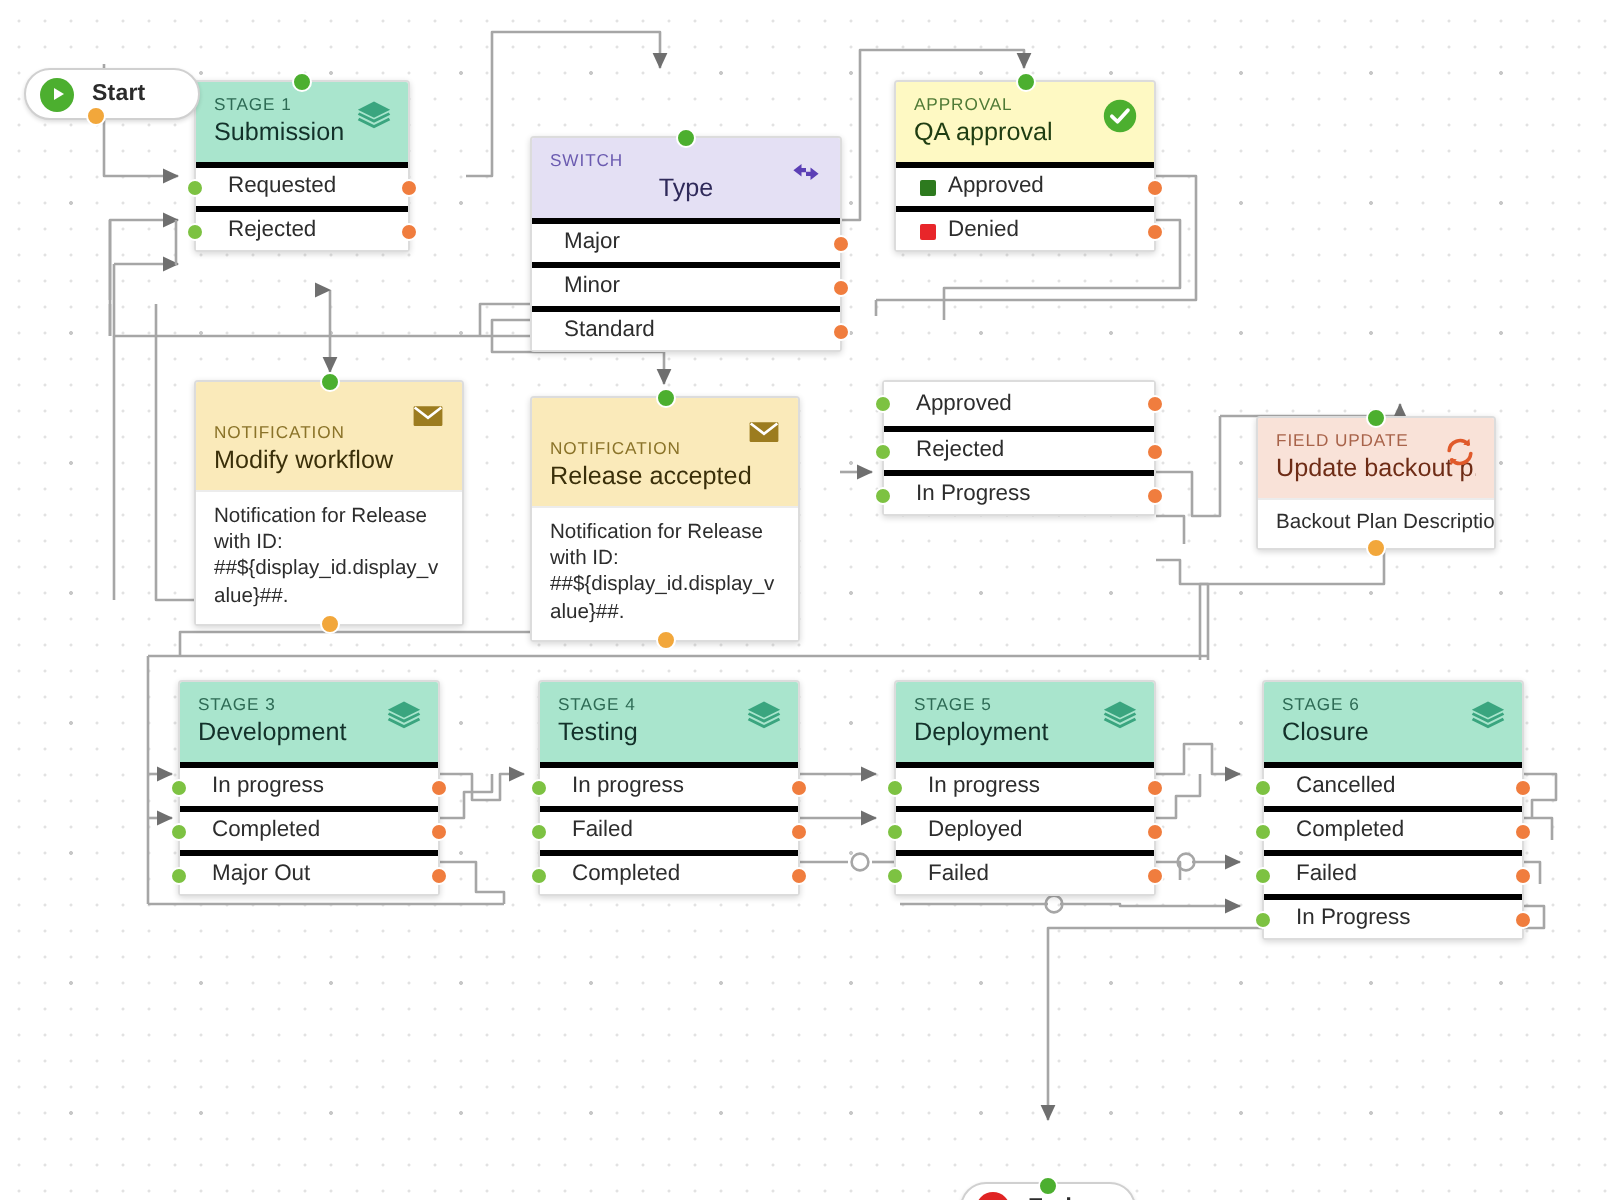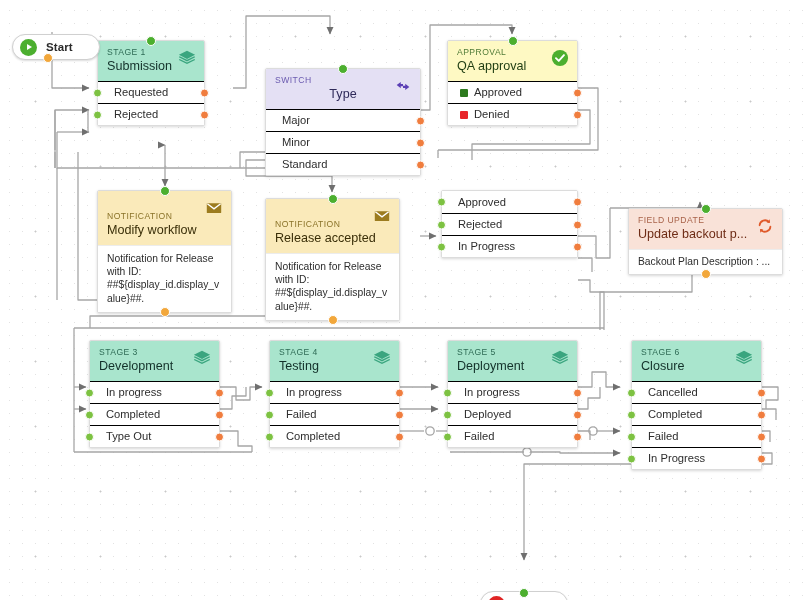--- a/index.html
+++ b/index.html
@@ -130,21 +130,21 @@
   .t-field  .node-kind { color: #a8634a; }
   .t-field  .node-title { color: #6e2c16; }
 
   
   .row {
     position: relative;
     height: 22px;
     display: flex;
     align-items: center;
     padding-left: 16px;
-    border-top: 1px solid #000000;
+    border-top: 3px solid #000000;
     font-size: 11.2px;
     color: #2d2d2d;
     box-sizing: border-box;
     background: #ffffff;
   }
   .row:first-of-type { border-top: none; }
   .row-text { line-height: 13px; white-space: nowrap; }
 
   .port {
     position: absolute;
@@ -422,21 +422,21 @@
       <span class="row-text">Rejected</span>
       <span class="port port-out"></span>
     </div>
     <div class="row">
       <span class="port port-in"></span>
       <span class="row-text">In Progress</span>
       <span class="port port-out"></span>
     </div>
   </div>
 
-  <div class="node t-field" style="left:628px; top:208px; width:155px;">
+  <div class="node t-field" style="left:628px; top:208px; width:120px;">
     <span class="port-top"></span>
     <div class="node-head">
       <div class="node-kind">FIELD UPDATE</div>
       <div class="node-title">Update backout p...</div>
       <svg class="head-icon" viewBox="0 0 20 20">
         <path d="M4 9.2 A6 6 0 0 1 14.4 5.6" fill="none" stroke="#e05a2b" stroke-width="2" stroke-linecap="round"></path>
         <path d="M16 10.8 A6 6 0 0 1 5.6 14.4" fill="none" stroke="#e05a2b" stroke-width="2" stroke-linecap="round"></path>
         <path d="M15.2 2.6 L15.6 6.4 L11.8 6" fill="#e05a2b"></path>
         <path d="M4.8 17.4 L4.4 13.6 L8.2 14" fill="#e05a2b"></path>
       </svg>
@@ -460,21 +460,21 @@
       <span class="row-text">In progress</span>
       <span class="port port-out"></span>
     </div>
     <div class="row">
       <span class="port port-in"></span>
       <span class="row-text">Completed</span>
       <span class="port port-out"></span>
     </div>
     <div class="row">
       <span class="port port-in"></span>
-      <span class="row-text">Type Out</span>
+      <span class="row-text">Major Out</span>
       <span class="port port-out"></span>
     </div>
   </div>
 
   <div class="node t-stage" style="left:269px; top:340px; width:131px;">
     <div class="node-head">
       <div class="node-kind">STAGE 4</div>
       <div class="node-title">Testing</div>
       <svg class="head-icon" viewBox="0 0 20 20">
         <path d="M10 2 L19 6.5 L10 11 L1 6.5 Z" fill="#3aa57f"></path>

